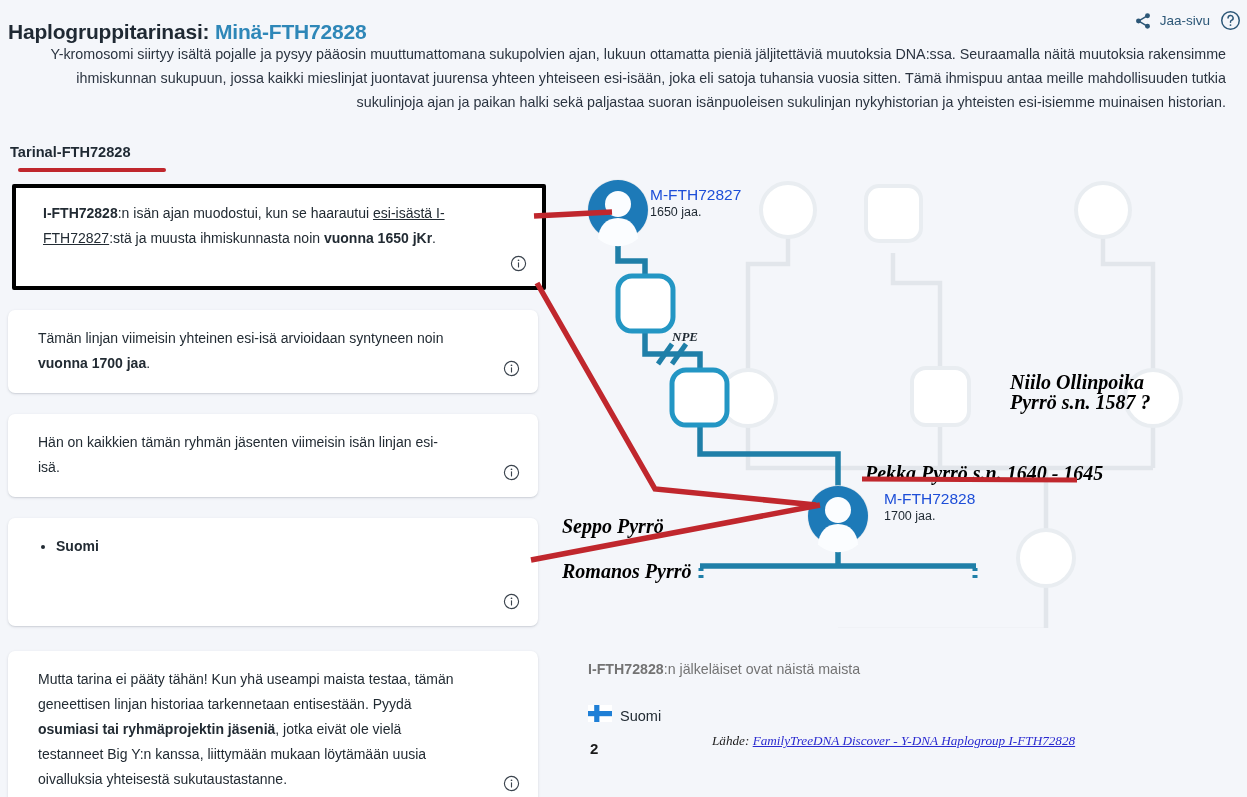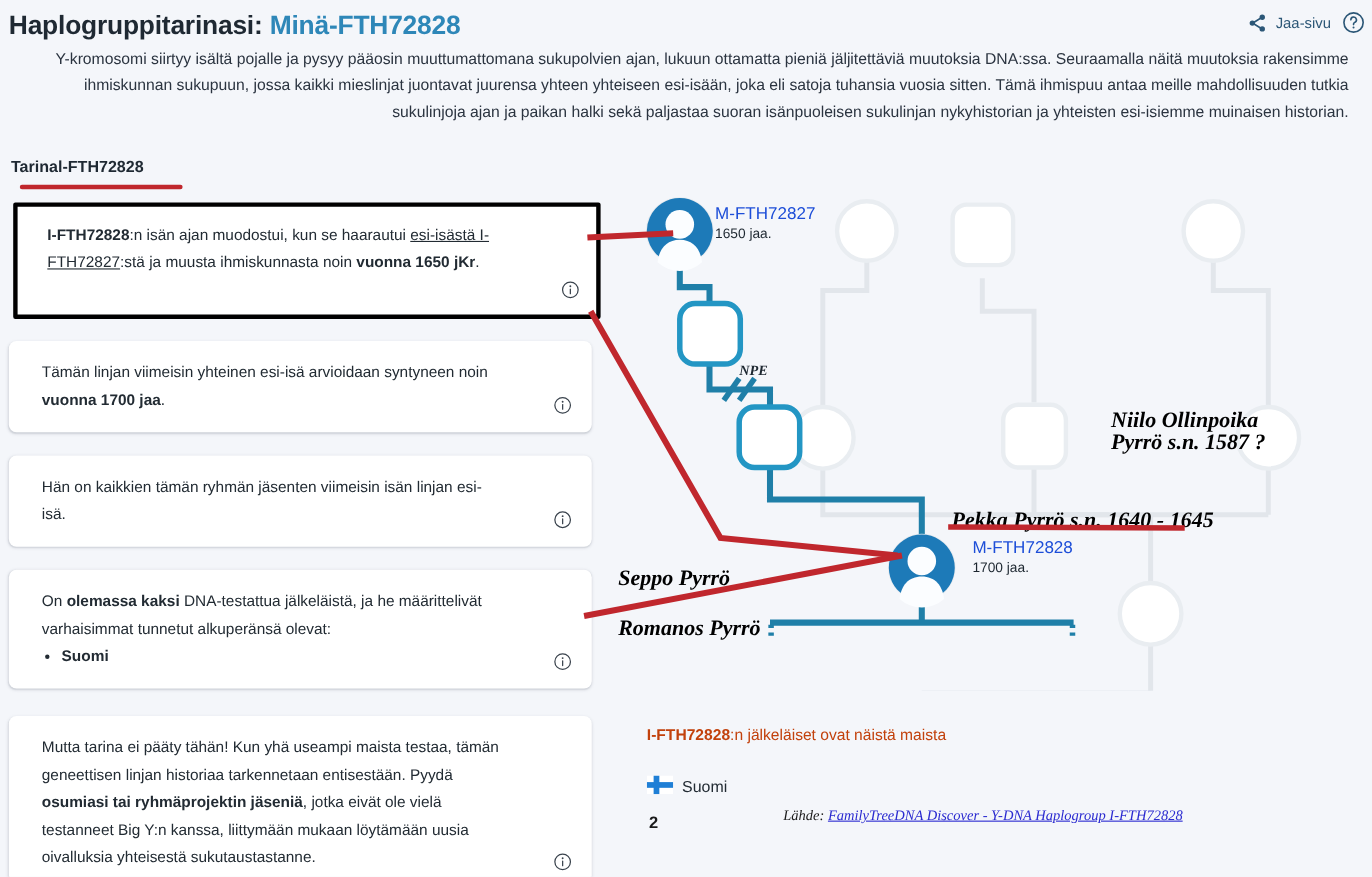--- a/index.html
+++ b/index.html
@@ -7,22 +7,22 @@
     margin: 0; padding: 0;
     width: 1247px; height: 797px;
     background: #f4f6fa;
     font-family: "Liberation Sans", sans-serif;
     overflow: hidden;
   }
   #root { position: relative; width: 1247px; height: 797px; }
 
   
   .page-title {
-    position: absolute; left: 8px; top: 10px;
-    font-size: 24px; font-weight: 700; color: #1f2933;
+    position: absolute; left: 8px; top: 20px;
+    font-size: 21px; font-weight: 700; color: #1f2933;
     letter-spacing: -0.2px; white-space: nowrap;
   }
   .page-title .hg { color: #2e87b8; font-weight: 700; }
 
   .header-actions {
     position: absolute; right: 6px; top: 10px;
     display: flex; align-items: center; gap: 10px;
   }
   .share-btn {
     display: flex; align-items: center; gap: 8px;
@@ -88,21 +88,21 @@
   }
   .npe-label {
     position: absolute;
     font-family: "Liberation Serif", serif;
     font-weight: 700; font-style: italic; font-size: 13px; color: #1d2730;
   }
 
   
   .desc-head {
     position: absolute; left: 588px; top: 661px;
-    font-size: 14.2px; color: #c2410c;
+    font-size: 14.2px; color: #737373;
   }
   .desc-head b { font-weight: 700; }
   .country-row {
     position: absolute; left: 588px; top: 705px;
     display: flex; align-items: center; gap: 8px;
   }
   .country-name { font-size: 14.5px; color: #222b33; }
   .country-count {
     position: absolute; left: 590px; top: 740px;
     font-size: 15px; font-weight: 700; color: #1a1a1a;
@@ -175,21 +175,20 @@
       </div>
       <div class="card" style="left: 8px; top: 414px; width: 530px; min-height: 83px;">
         <div><span>Hän on kaikkien tämän ryhmän jäsenten viimeisin isän linjan esi-isä.</span></div>
         <span class="info-icon"><svg width="17" height="17" viewBox="0 0 24 24" fill="none" stroke="#3a434d" stroke-width="1.6">
             <circle cx="12" cy="12" r="10"></circle>
             <circle cx="12" cy="7.4" r="1.2" fill="#3a434d" stroke="none"></circle>
             <line x1="12" y1="11" x2="12" y2="17" stroke-linecap="round"></line>
           </svg></span>
       </div>
       <div class="card" style="left: 8px; top: 518px; width: 530px; min-height: 108px;">
-        <div><span>On </span><b>olemassa kaksi</b><span> DNA-testattua jälkeläistä, ja he määrittelivät varhaisimmat tunnetut alkuperänsä olevat:</span></div>
         <ul>
           <li>Suomi</li>
         </ul>
         <span class="info-icon"><svg width="17" height="17" viewBox="0 0 24 24" fill="none" stroke="#3a434d" stroke-width="1.6">
             <circle cx="12" cy="12" r="10"></circle>
             <circle cx="12" cy="7.4" r="1.2" fill="#3a434d" stroke="none"></circle>
             <line x1="12" y1="11" x2="12" y2="17" stroke-linecap="round"></line>
           </svg></span>
       </div>
       <div class="card" style="left: 8px; top: 651px; width: 530px; min-height: 146px;">

